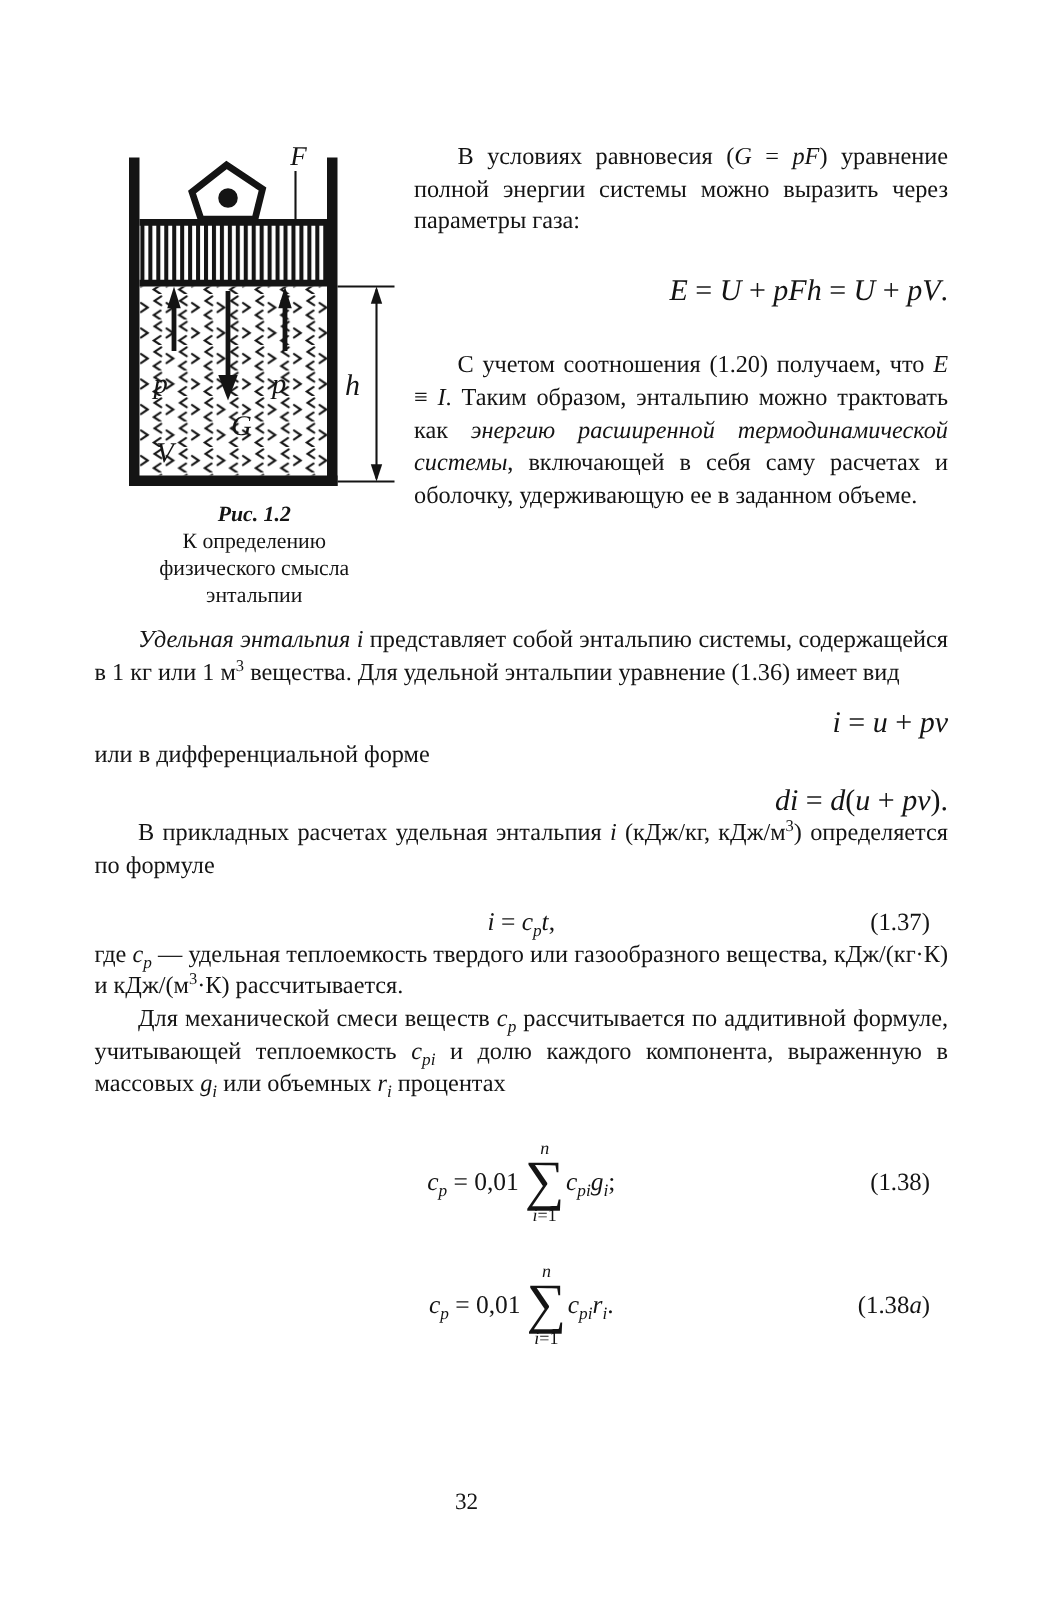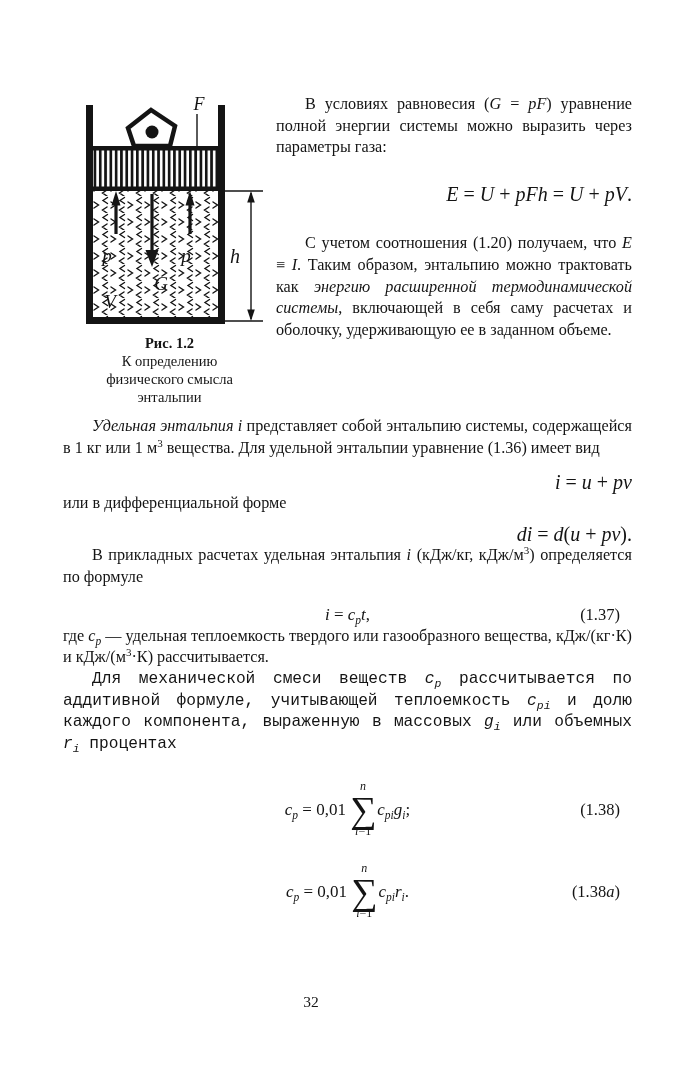--- a/index.html
+++ b/index.html
@@ -5,36 +5,36 @@
   html,body{margin:0;padding:0;background:#e8e8e8;}
   .page{
     width:691px;height:1080px;position:relative;background:#ffffff;
     font-family:"Liberation Serif","DejaVu Serif",serif;color:#141414;
     box-sizing:border-box;padding:94px 59px 0 63px;margin:0 auto;overflow:hidden;
   }
   .top{display:flex;min-height:313px;}
   .fig-block{width:213px;flex:none;}
   .fig-svg{display:block;margin-left:20px;}
   .fig-caption{margin-top:5px;text-align:center;font-size:14.5px;line-height:18px;}
-  .fig-caption .cap-title{font-weight:bold;display:block;}
+  .fig-caption .cap-title{font-weight:bold;display:block;font-style:italic;}
   .fig-caption .cap-text{display:block;width:160px;margin:0 auto;}
   .rcol{flex:1;font-size:16.2px;line-height:21.7px;text-align:justify;}
   .rcol p{margin:0;text-indent:29px;}
   .eq{text-align:right;font-size:20px;line-height:22px;}
   .eq-energy{margin:24px 0 28px;}
   .body-txt{font-size:16.2px;line-height:21.7px;text-align:justify;margin-top:9px;}
   .body-txt p{margin:0;}
   p.ind{text-indent:29px;}
   p.noind{text-indent:0;}
   .mt13{margin-top:13px;}
   .mt10{margin-top:10px;}
   .mt8{margin-top:8px;}
   .mt12{margin-top:12px;}
   .mt15{margin-top:15px;}
-  .mt2{margin-top:2px;font-family:Liberation Mono, monospace;}
+  .mt2{margin-top:2px;}
   .eq-row{position:relative;text-align:center;font-size:17px;line-height:22px;}
   .eq-num{position:absolute;right:12px;top:50%;transform:translateY(-50%);font-size:16.5px;font-style:normal;}
   .eq-sum{position:relative;display:flex;justify-content:center;align-items:center;font-size:17px;margin-top:24px;height:60px;}
   .eq-sum.second{margin-top:22px;}
   .sum{display:inline-flex;flex-direction:column;align-items:center;line-height:1;margin:0 1px 0 4px;}
   .sigma{font-size:37px;line-height:0.85;}
   .sum-top,.sum-bottom{font-size:12px;line-height:1.15;}
   .st-i{font-style:italic;}
   .st-sup{font-size:11px;vertical-align:6px;line-height:0;}
   .st-isub{font-style:italic;font-size:11.5px;vertical-align:-4px;line-height:0;letter-spacing:0;}

